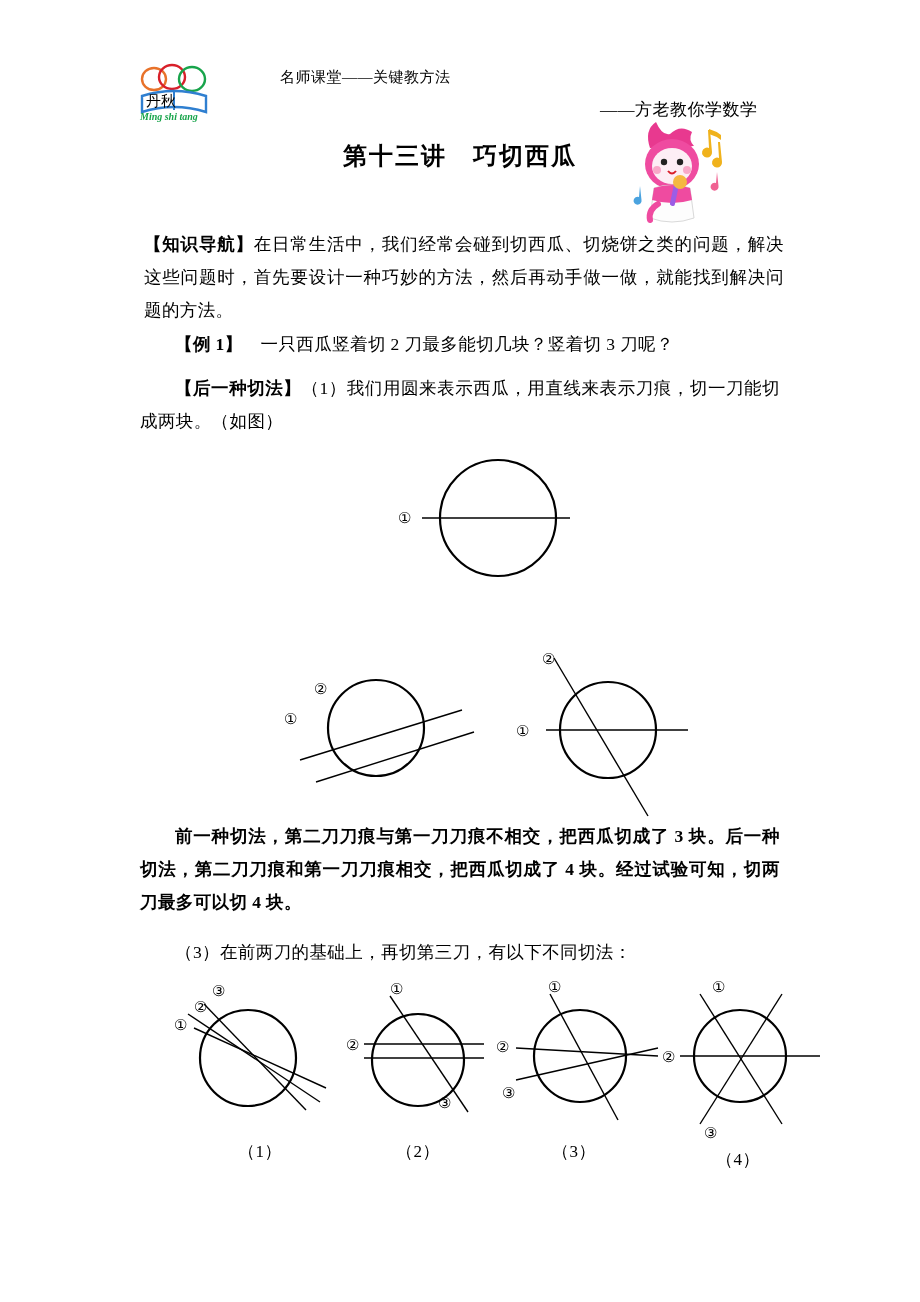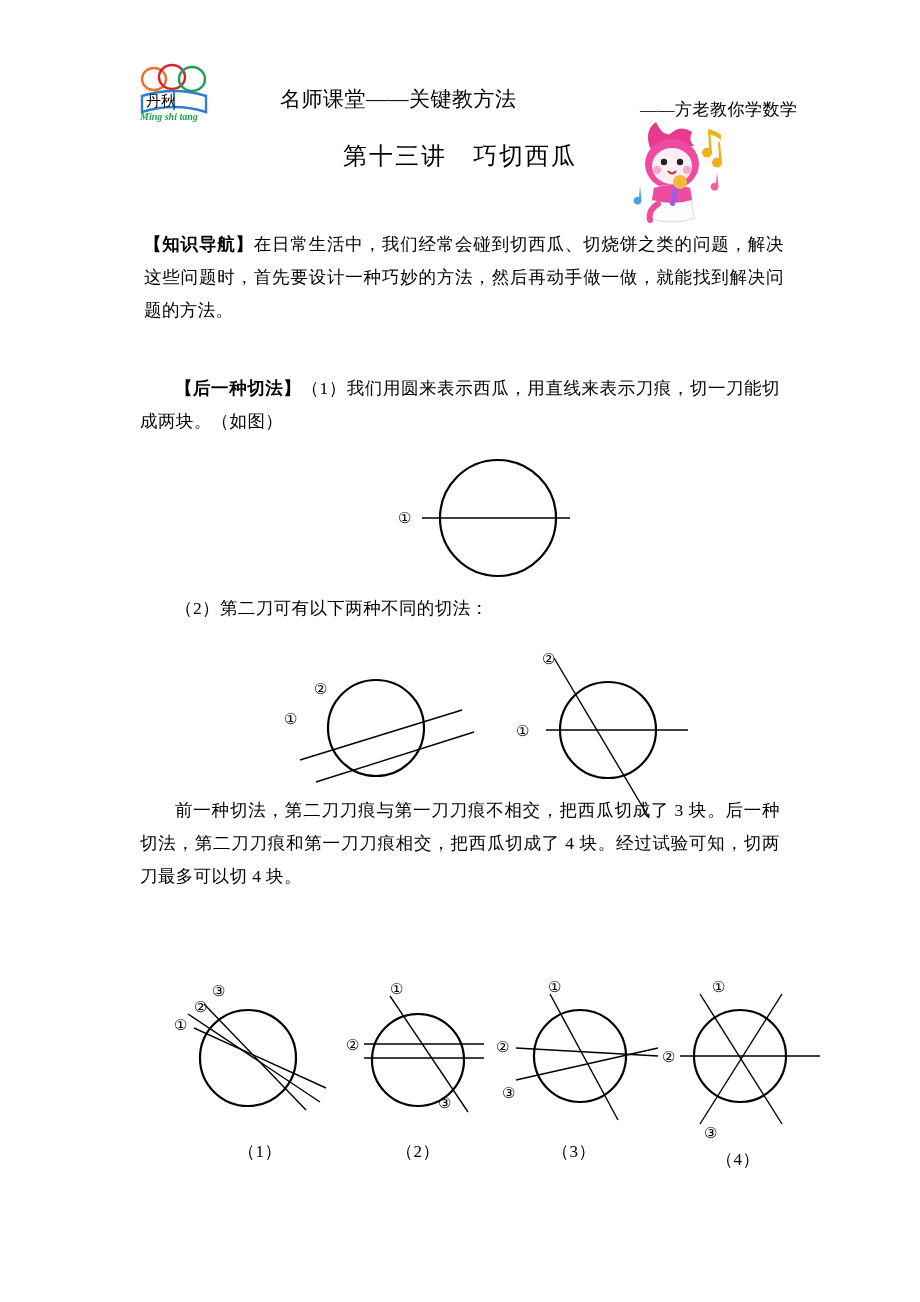--- a/index.html
+++ b/index.html
@@ -21,40 +21,39 @@
   .logo {
     position: absolute;
     left: 132px;
     top: 62px;
     width: 130px;
     height: 62px;
   }
   .header-title {
     position: absolute;
     left: 280px;
-    top: 85px;
-    font-size: 21px;
+    top: 68px;
+    font-size: 15px;
     letter-spacing: 0.5px;
   }
   .header-sub {
     position: absolute;
     left: 600px;
     top: 98px;
     font-size: 17px;
     letter-spacing: 0.5px;
-    margin-left: 40px;
   }
   .lesson-title {
     position: absolute;
     left: 0;
     top: 140px;
     width: 920px;
     text-align: center;
     font-size: 24px;
-    font-weight: normal;
+    font-weight: bold;
     letter-spacing: 2px;
     font-family: "Liberation Serif", "DejaVu Serif", serif;
   }
   .mascot {
     position: absolute;
     left: 614px;
     top: 108px;
     width: 120px;
     height: 118px;
   }
@@ -144,34 +143,36 @@
       <rect x="58" y="74" width="5" height="24" rx="2" fill="#9b5de5" transform="rotate(12 60 86)"></rect>
       <circle cx="66" cy="74" r="7" fill="#f5b841"></circle>
       <path d="M44 96 q-10 6 -8 16" stroke="#ef4ba0" stroke-width="6" fill="none" stroke-linecap="round"></path>
     </svg>
   </div>
 
   <div class="para" style="left:144px; top:228px; width:640px;">
     <b>【知识导航】</b><span>在日常生活中，我们经常会碰到切西瓜、切烧饼之类的问题，解决这些问题时，首先要设计一种巧妙的方法，然后再动手做一做，就能找到解决问题的方法。</span>
   </div>
 
+  <div class="para indent" style="left:140px; top:328px; width:640px;">
+    <b>【例 1】</b>　<span>一只西瓜竖着切 2 刀最多能切几块？竖着切 3 刀呢？</span>
+  </div>
 
   <div class="para indent" style="left:140px; top:372px; width:640px;">
     <b>【后一种切法】</b><span>（1）我们用圆来表示西瓜，用直线来表示刀痕，切一刀能切成两块。（如图）</span>
   </div>
 
   <div class="fig" style="left:380px; top:450px;">
     <svg width="200" height="140" viewBox="0 0 200 140">
       <circle class="circ" cx="118" cy="68" r="58"></circle>
       <line class="cut" x1="42" y1="68" x2="190" y2="68"></line>
       <text class="lbl" x="18" y="73">①</text>
     </svg>
   </div>
 
-  <div class="para indent" style="left:140px; top:592px; width:640px;">（2）第二刀可有以下两种不同的切法：</div>
 
   <div class="fig" style="left:262px; top:648px;">
     <svg width="230" height="160" viewBox="0 0 230 160">
       <circle class="circ" cx="114" cy="80" r="48"></circle>
       <line class="cut" x1="38" y1="112" x2="200" y2="62"></line>
       <line class="cut" x1="54" y1="134" x2="212" y2="84"></line>
       <text class="lbl" x="52" y="46">②</text>
       <text class="lbl" x="22" y="76">①</text>
       <circle cx="57" cy="41" r="9" fill="none" stroke="#000" stroke-width="0"></circle>
     </svg>
@@ -180,22 +181,23 @@
   <div class="fig" style="left:490px; top:640px;">
     <svg width="230" height="180" viewBox="0 0 230 180">
       <circle class="circ" cx="118" cy="90" r="48"></circle>
       <line class="cut" x1="56" y1="90" x2="198" y2="90"></line>
       <line class="cut" x1="64" y1="18" x2="158" y2="176"></line>
       <text class="lbl" x="52" y="24">②</text>
       <text class="lbl" x="26" y="96">①</text>
     </svg>
   </div>
 
-  <div class="para indent" style="left:140px; top:794px; width:640px;">前一种切法，第二刀刀痕与第一刀刀痕不相交，把西瓜切成了 3 块。后一种切法，第二刀刀痕和第一刀刀痕相交，把西瓜切成了 4 块。经过试验可知，切两刀最多可以切 4 块。</div>
-
+  <div class="para indent" style="left:140px; top:820px; width:640px;font-weight:bold;">前一种切法，第二刀刀痕与第一刀刀痕不相交，把西瓜切成了 3 块。后一种切法，第二刀刀痕和第一刀刀痕相交，把西瓜切成了 4 块。经过试验可知，切两刀最多可以切 4 块。</div>
+
+  <div class="para indent" style="left:140px; top:936px; width:640px;">（3）在前两刀的基础上，再切第三刀，有以下不同切法：</div>
 
   <div class="fig" style="left:160px; top:978px;">
     <svg width="190" height="160" viewBox="0 0 190 160">
       <circle class="circ" cx="88" cy="80" r="48"></circle>
       <line class="cut" x1="28" y1="36" x2="160" y2="124"></line>
       <line class="cut" x1="34" y1="50" x2="166" y2="110"></line>
       <line class="cut" x1="44" y1="26" x2="146" y2="132"></line>
       <text class="lbl" x="52" y="18">③</text>
       <text class="lbl" x="34" y="34">②</text>
       <text class="lbl" x="14" y="52">①</text>

